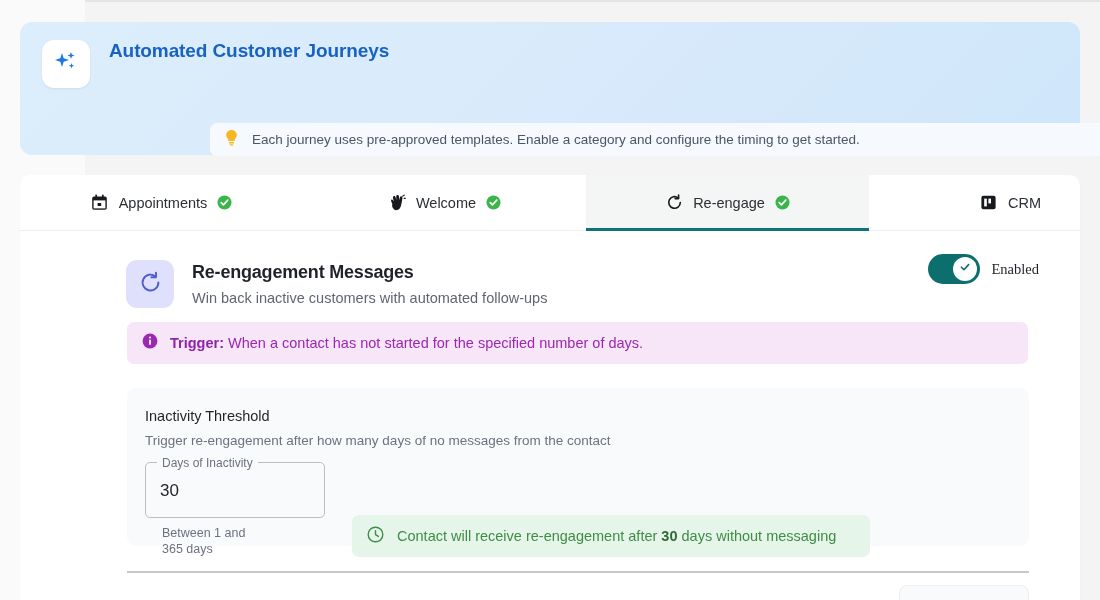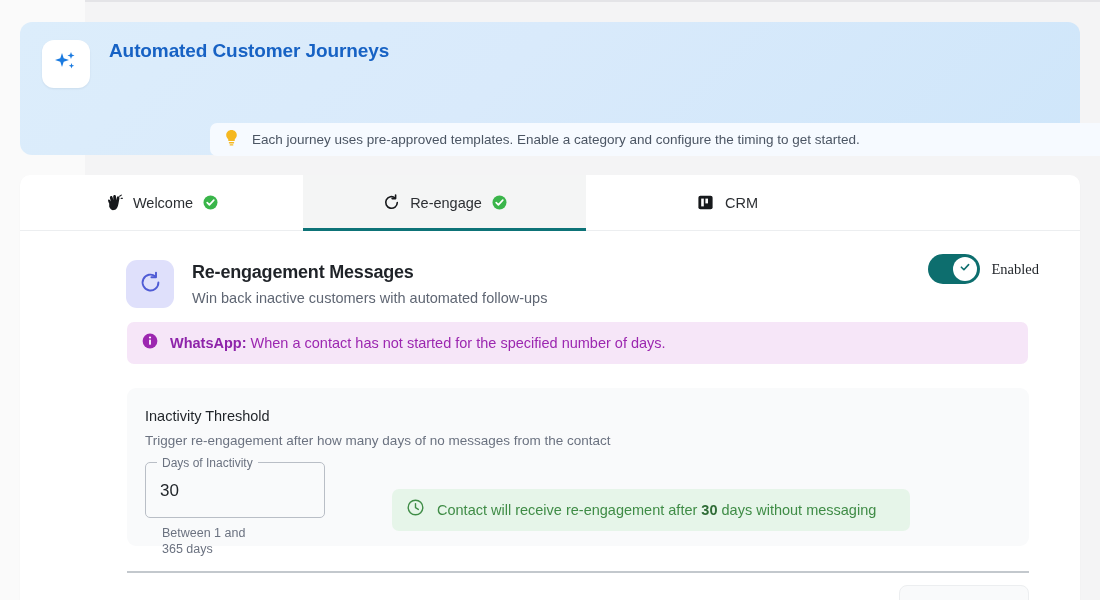--- a/index.html
+++ b/index.html
@@ -119,21 +119,21 @@
   .trigger-text b{ font-weight:bold; color:#8e24aa; }
 
   
   .thresh{
     position:absolute; left:127px; top:388px; width:902px; height:158px;
     background:#f9fafb; border-radius:9px; padding:20px 18px 0 18px;
   }
   .thresh-title{ font-size:14.5px; font-weight:normal; color:#1f2328; }
   .thresh-sub{ margin-top:9px; font-size:13.5px; color:#6b7280; }
 
-  .field-row{ display:flex; align-items:center; margin-top:14px;gap:40px; }
+  .field-row{ display:flex; align-items:flex-end; margin-top:14px; }
 
   
   .field{ position:relative; width:180px; flex:0 0 180px; }
   .field-box{
     position:relative; width:180px; height:56px;
     border:1px solid #b9bec6; border-radius:5px; background:transparent;
   }
   .field-notch{
     position:absolute; left:11px; top:-8px; height:16px;
     background:#f9fafb; padding:0 5px;
@@ -196,20 +196,38 @@
         <rect x="5.6" y="15.2" width="3.8" height="1.4" rx=".7" fill="#f5b820"></rect>
       </svg>
     </span>
     <span class="hero-tip-text">Each journey uses pre-approved templates. Enable a category and configure the timing to get started.</span>
   </div>
 </div>
 
 <div class="card">
   <div class="tabs">
 
+    <div class="tab">
+      <span class="tab-icon">
+        <svg width="17" height="17" viewBox="0 0 17 17">
+          <rect x="1.2" y="2.6" width="14.6" height="13.2" rx="1.8" fill="#17191c"></rect>
+          <rect x="4.3" y="0.6" width="1.7" height="3.6" rx=".8" fill="#17191c"></rect>
+          <rect x="11" y="0.6" width="1.7" height="3.6" rx=".8" fill="#17191c"></rect>
+          <rect x="2.6" y="6.4" width="11.8" height="8" fill="#ffffff"></rect>
+          <rect x="6.6" y="9" width="3.6" height="3" fill="#17191c"></rect>
+        </svg>
+      </span>
+      <span>Appointments</span>
+      <span class="tab-check">
+        <svg width="15" height="15" viewBox="0 0 15 15">
+          <circle cx="7.5" cy="7.5" r="7" fill="#3ab54a"></circle>
+          <path d="M4.2 7.6 L6.4 9.8 L10.8 5.2" stroke="#ffffff" stroke-width="1.7" fill="none" stroke-linecap="round" stroke-linejoin="round"></path>
+        </svg>
+      </span>
+    </div>
 
     <div class="tab">
       <span class="tab-icon">
         <svg width="18" height="18" viewBox="0 0 18 18">
           <path d="M4.2 9.6 C3.2 7.8 2.6 6.2 3.4 5.6 C4.2 5 5 5.8 5.8 7.4 L5 4.2 C4.7 3 5.2 2.3 6 2.1 C6.9 1.9 7.4 2.5 7.7 3.6 L8.3 6.2 L8.2 2.8 C8.2 1.7 8.8 1.1 9.6 1.1 C10.4 1.1 11 1.7 11 2.8 L11.1 6.3 L11.8 3.6 C12.1 2.6 12.8 2.2 13.5 2.4 C14.3 2.6 14.6 3.3 14.4 4.4 L13.5 9.4 C12.9 13.1 11.6 15.4 9.1 16.1 C7 16.7 5.5 15.4 4.2 12.8 Z" fill="#17191c"></path>
           <path d="M14.6 2.2 L16.3 1.1 M16.2 4.4 L17.5 4.3" stroke="#17191c" stroke-width="1.1" stroke-linecap="round"></path>
         </svg>
       </span>
       <span>Welcome</span>
       <span class="tab-check">
@@ -282,21 +300,21 @@
 
 <div class="trigger">
   <span>
     <svg width="16" height="16" viewBox="0 0 16 16">
       <circle cx="8" cy="8" r="7.4" fill="#9c27b0"></circle>
       <rect x="7.1" y="6.6" width="1.8" height="5.2" rx=".9" fill="#ffffff"></rect>
       <circle cx="8" cy="4.5" r="1.1" fill="#ffffff"></circle>
     </svg>
   </span>
   <span class="trigger-text">
-    <b>WhatsApp:</b>
+    <b>Trigger:</b>
     <span>When a contact has not started for the specified number of days.</span>
   </span>
 </div>
 
 <div class="thresh">
   <div class="thresh-title">Inactivity Threshold</div>
   <div class="thresh-sub">Trigger re-engagement after how many days of no messages from the contact</div>
 
   <div class="field-row">
     <div class="field">

